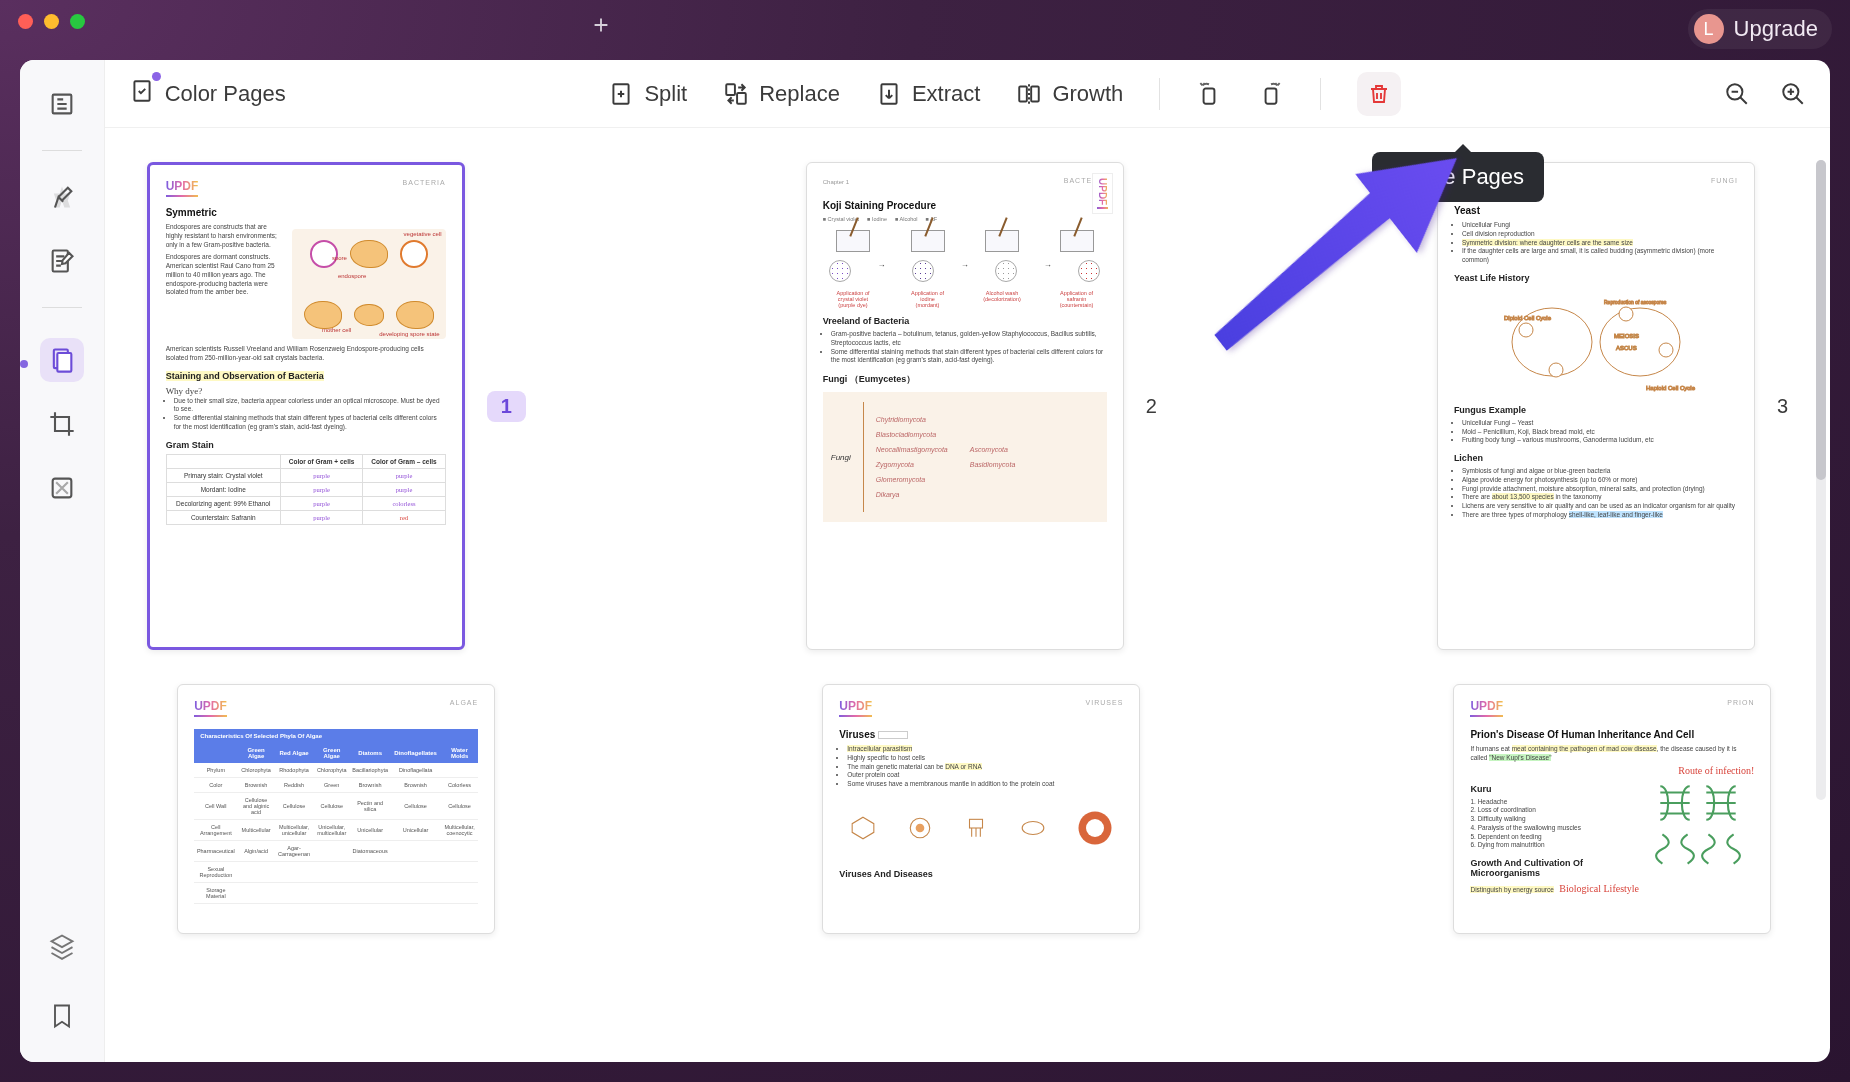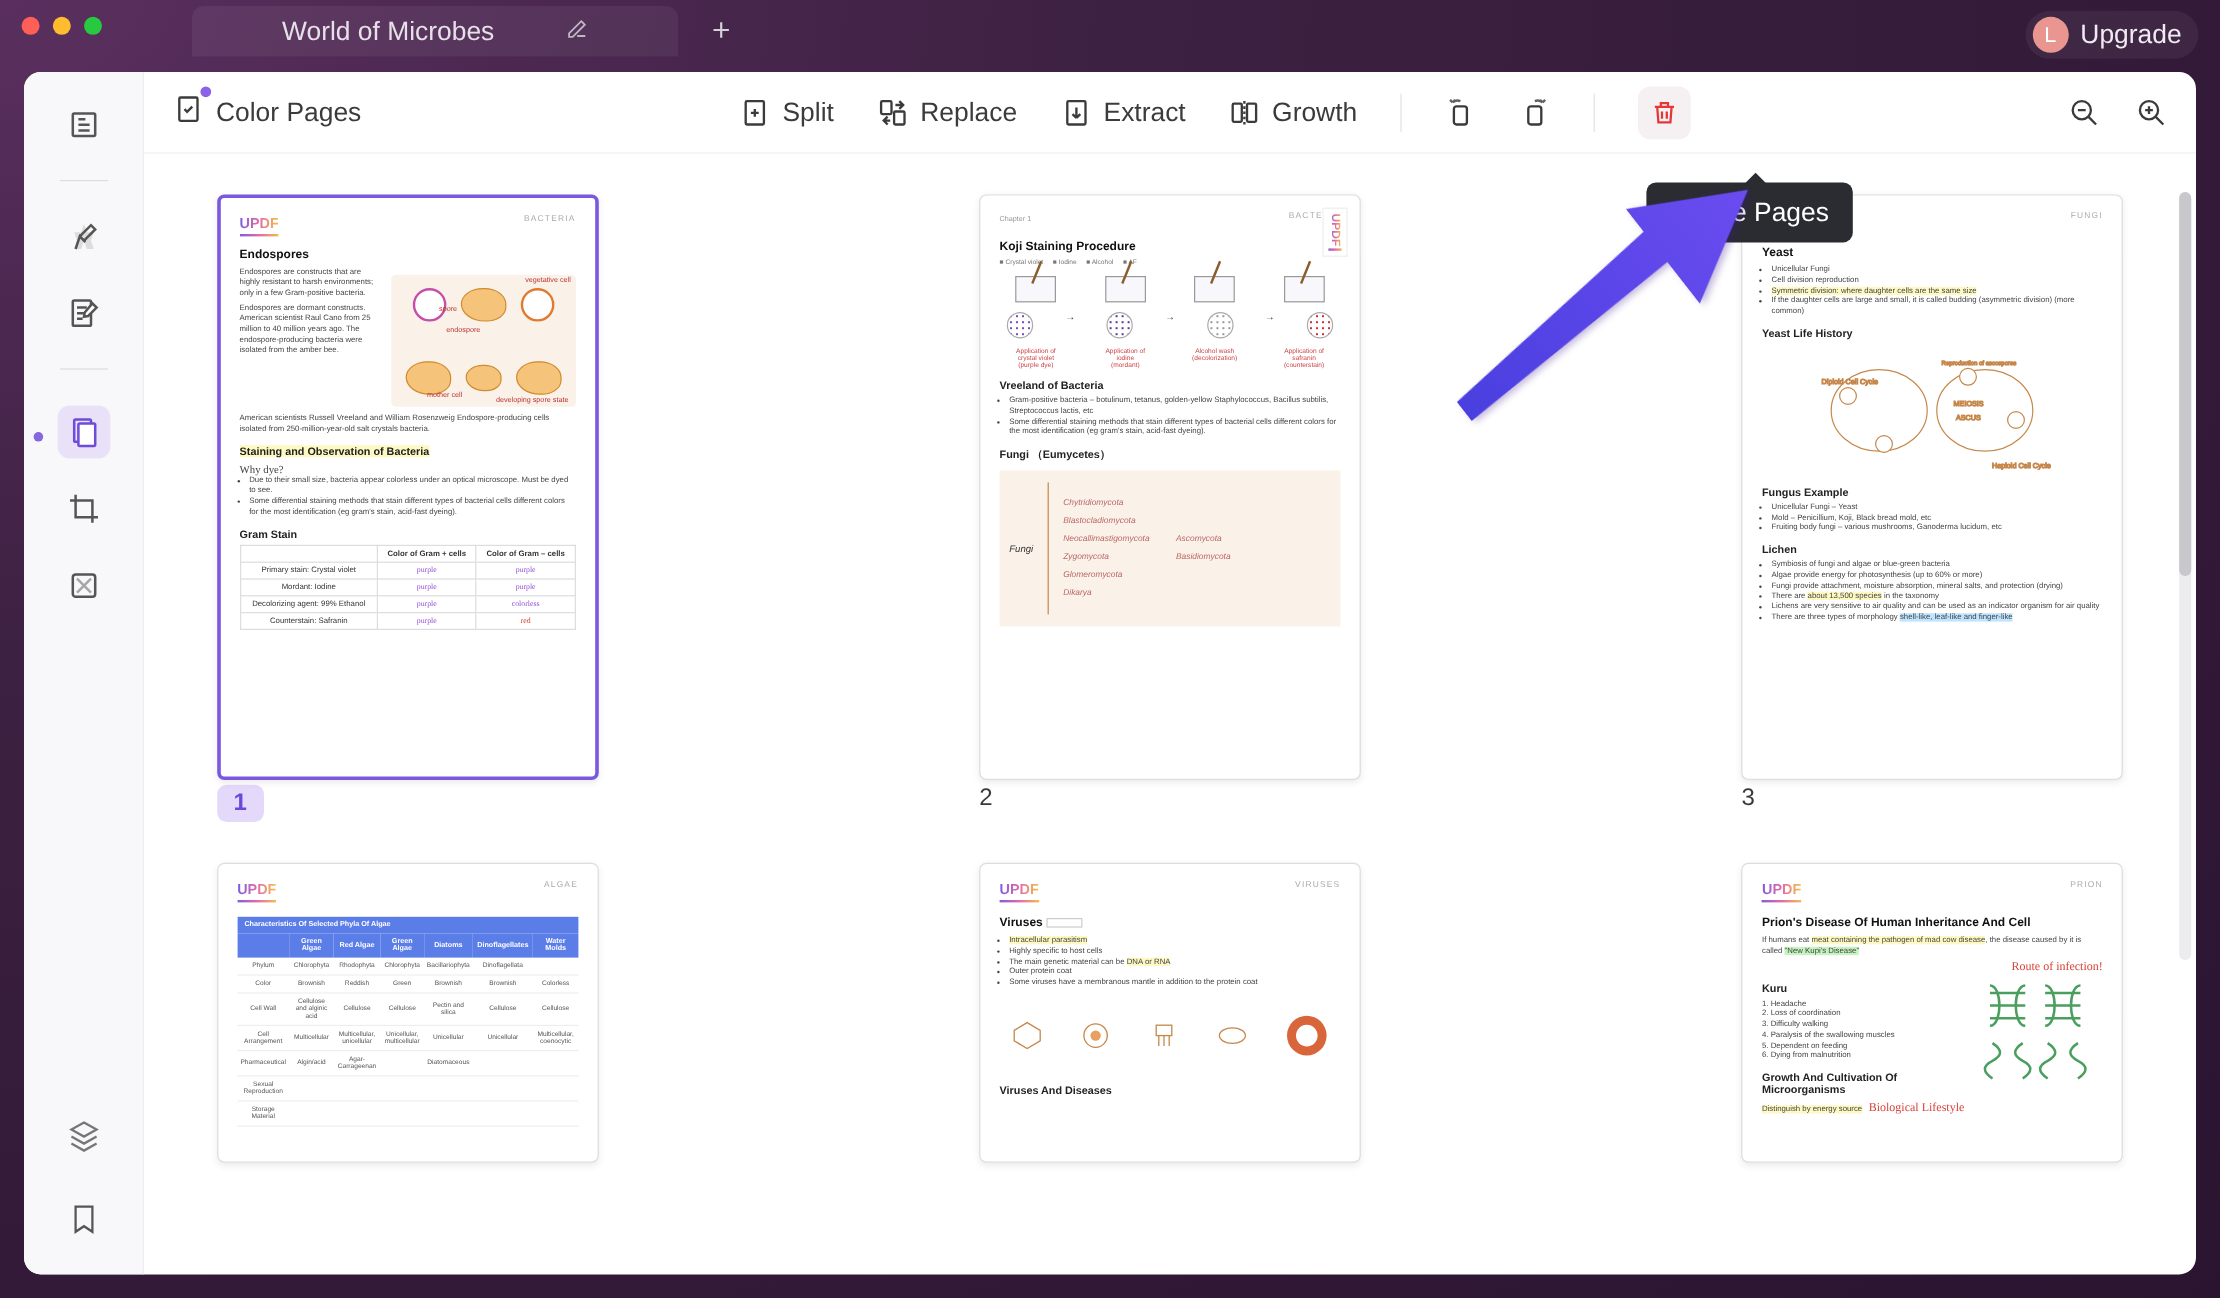--- a/index.html
+++ b/index.html
@@ -112,21 +112,21 @@
 .grid {
   flex:1; overflow:auto;
   padding: 34px 42px;
   display:grid;
   grid-template-columns: repeat(3, 1fr);
   column-gap: 280px;
   row-gap: 34px;
   justify-items:center;
   align-content:start;
 }
-.thumb { display:flex; flex-direction:column; align-items:flex-start; gap:4px; }
+.thumb { display:flex; flex-direction:row; align-items:center; gap:22px; }
 .page {
   width:318px; height:488px;
   border:1px solid #ddd; border-radius:6px;
   background:#fff;
   box-shadow: 0 2px 6px rgba(0,0,0,.08);
   padding:14px 16px; font-size:8px; color:#333; overflow:hidden;
   position:relative;
 }
 .page.selected { border:3px solid #7a58e0; }
 .pnum { font-size:20px; color:#3a3a3a; }
@@ -177,28 +177,20 @@
 </style>
 </head>
 <body>
 
 <div class="titlebar">
   <div class="traffic-lights">
     <div class="tl tl-red"></div>
     <div class="tl tl-yellow"></div>
     <div class="tl tl-green"></div>
   </div>
-  <div class="tab">
-    <span>World of Microbes</span>
-    <span class="pencil-icon">
-      <svg viewBox="0 0 24 24" width="18" height="18" fill="none" stroke="currentColor" stroke-width="2">
-          <path d="M12 20h9M16.5 3.5l4 4L7 21H3v-4L16.5 3.5z"></path>
-        </svg>
-    </span>
-  </div>
   <div class="newtab">
     <svg viewBox="0 0 24 24" width="22" height="22" fill="none" stroke="currentColor" stroke-width="2">
         <path d="M12 5v14M5 12h14"></path>
       </svg>
   </div>
   <div class="user-area">
     <div class="avatar">L</div>
     <span>Upgrade</span>
   </div>
 </div>
@@ -338,21 +330,21 @@
         </div>
       </div>
     </div>
 
     <div class="grid">
 
       <div class="thumb">
         <div class="page selected">
           <span class="updf-logo">UPDF</span>
           <span class="cat">BACTERIA</span>
-          <h4>Endospores</h4>
+          <h4>Symmetric</h4>
           <div style="display:flex; gap:8px">
             <div style="flex:1">
               <p>Endospores are constructs that are highly resistant to harsh environments; only in a few Gram-positive bacteria.</p>
               <p style="margin-top:4px">Endospores are dormant constructs. American scientist Raul Cano from 25 million to 40 million years ago. The endospore-producing bacteria were isolated from the amber bee.</p>
             </div>
             <div class="diagram" style="flex:1.3;height:110px;flex-wrap:wrap;position:relative">
               <div class="circ"></div>
                 <div class="blob"></div>
               <div class="circ" style="border-color:#e07a2e"></div>
                 <div class="blob"></div>

